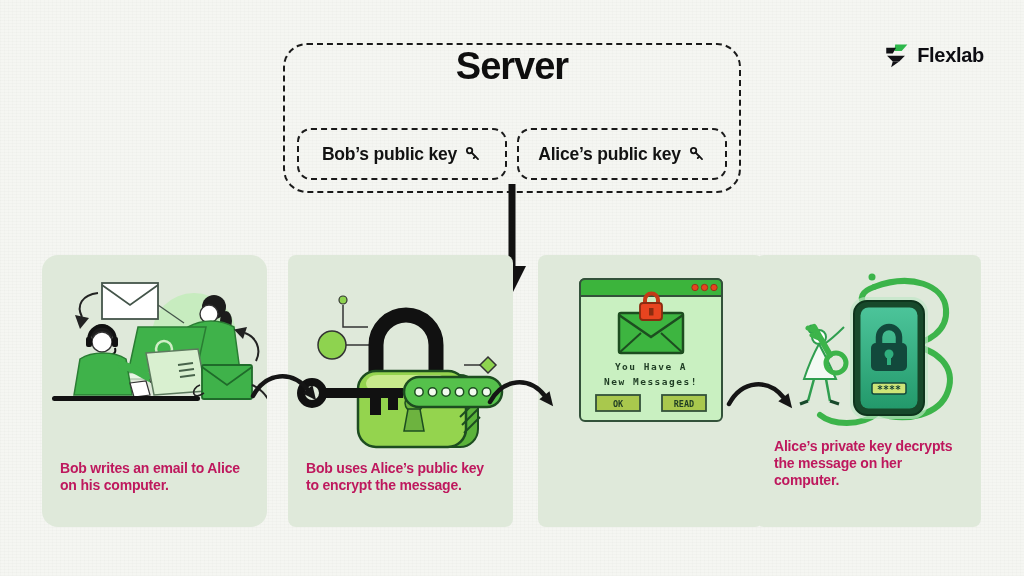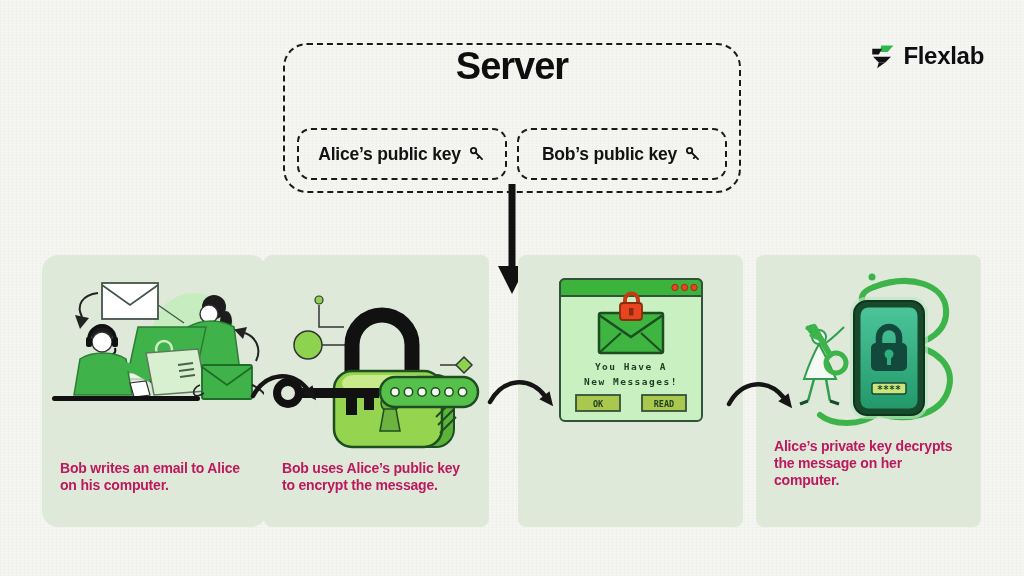--- a/index.html
+++ b/index.html
@@ -16,21 +16,21 @@
     background-image:
       repeating-linear-gradient(0deg, rgba(90,100,85,0.025) 0 1px, transparent 1px 3px),
       repeating-linear-gradient(90deg, rgba(90,100,85,0.02) 0 1px, transparent 1px 4px);
   }
   
   .logo{
     position:absolute; top:42px; right:40px;
     display:flex; align-items:center; gap:8px;
   }
   .logo-text{
-    font-size:24px; font-weight:700; color:#0d0d12; letter-spacing:-0.3px;
+    font-size:20px; font-weight:700; color:#0d0d12; letter-spacing:-0.3px;
   }
   
   .server-box{
     position:absolute; left:283px; top:43px; width:458px; height:150px;
     border:2.5px dashed #1a1a1a; border-radius:24px;
     box-sizing:border-box;
   }
   .server-title{
     text-align:center; 
     font-size:38px; font-weight:700; color:#0e0e0e; letter-spacing:-1px;
@@ -75,29 +75,29 @@
       <polygon points="5,17 27,17 20,24 12,24" fill="#111115"></polygon>
       <polygon points="12,24 20,24 10,31" fill="#111115"></polygon>
     </svg>
     <span class="logo-text">Flexlab</span>
   </div>
 
   <div class="server-box">
     <div class="server-title">Server</div>
     <div class="key-row">
       <div class="key-box">
-        <span>Alice’s public key</span>
+        <span>Bob’s public key</span>
         <svg width="18" height="18" viewBox="0 0 20 20">
           <circle cx="6.2" cy="6.2" r="3" fill="none" stroke="#141414" stroke-width="2"></circle>
           <line x1="8.6" y1="8.6" x2="15.6" y2="15.6" stroke="#141414" stroke-width="2" stroke-linecap="round"></line>
           <line x1="12.6" y1="12.6" x2="10.8" y2="14.6" stroke="#141414" stroke-width="2" stroke-linecap="round"></line>
         </svg>
       </div>
       <div class="key-box">
-        <span>Bob’s public key</span>
+        <span>Alice’s public key</span>
         <svg width="18" height="18" viewBox="0 0 20 20">
           <circle cx="6.2" cy="6.2" r="3" fill="none" stroke="#141414" stroke-width="2"></circle>
           <line x1="8.6" y1="8.6" x2="15.6" y2="15.6" stroke="#141414" stroke-width="2" stroke-linecap="round"></line>
           <line x1="12.6" y1="12.6" x2="10.8" y2="14.6" stroke="#141414" stroke-width="2" stroke-linecap="round"></line>
         </svg>
       </div>
     </div>
   </div>
 
   <svg class="down-arrow" width="30" height="112" viewBox="0 0 30 112">
@@ -145,21 +145,21 @@
       <rect x="160" y="100" width="50" height="34" rx="2" fill="#3fb24a" stroke="#1f6b2a" stroke-width="1.8"></rect>
       <polyline points="160,102 185,120 210,102" fill="none" stroke="#1f6b2a" stroke-width="1.8"></polyline>
       <path d="M214,96 C220,84 214,72 203,68" fill="none" stroke="#222" stroke-width="2"></path>
       <polygon points="192,64.5 205,62 201,74" fill="#222"></polygon>
       <path d="M162,128 C150,136 148,124 158,120" fill="none" stroke="#222" stroke-width="1.6"></path>
       <path d="M210,120 C219,124 223,129 226,134" fill="none" stroke="#222" stroke-width="2"></path>
     </svg>
     <div class="caption cap-a">Bob writes an email to Alice on his computer.</div>
   </div>
 
-  <div class="card" style="left:264px;">
+  <div class="card" style="left:288px;">
     <svg class="illus" width="225" height="185" viewBox="0 0 225 185">
 
       <polyline points="55,40 55,62 80,62" fill="none" stroke="#333" stroke-width="1.5"></polyline>
       <circle cx="55" cy="35" r="4" fill="#8ed34f" stroke="#333" stroke-width="1.2"></circle>
       <line x1="58" y1="80" x2="84" y2="80" stroke="#333" stroke-width="1.5"></line>
       <circle cx="44" cy="80" r="14" fill="#8ed34f" stroke="#333" stroke-width="1.5"></circle>
       <line x1="176" y1="100" x2="200" y2="100" stroke="#333" stroke-width="1.5"></line>
       <polygon points="200,92 208,100 200,108 192,100" fill="#8ed34f" stroke="#333" stroke-width="1.5"></polygon>
 
       <path d="M88,114 L88,80 A30,30 0 0 1 148,80 L148,114" fill="none" stroke="#111" stroke-width="15"></path>
@@ -185,21 +185,21 @@
           <circle cx="144.5" cy="127" r="4.2"></circle>
         <circle cx="158" cy="127" r="4.2"></circle>
           <circle cx="171.5" cy="127" r="4.2"></circle>
         <circle cx="185" cy="127" r="4.2"></circle>
           <circle cx="198.5" cy="127" r="4.2"></circle>
       </g>
     </svg>
     <div class="caption cap-a">Bob uses Alice’s public key to encrypt the message.</div>
   </div>
 
-  <div class="card" style="left:518px;">
+  <div class="card" style="left:538px;">
     <svg class="illus" width="225" height="185" viewBox="0 0 225 185">
 
       <rect x="42" y="14" width="142" height="142" rx="5" fill="#c9f0c1" stroke="#33523a" stroke-width="2"></rect>
       <path d="M42,31 v-12 a5,5 0 0 1 5,-5 h132 a5,5 0 0 1 5,5 v12 z" fill="#3cb43c" stroke="#33523a" stroke-width="2"></path>
       <g fill="#e8441f" stroke="#98331a" stroke-width="1">
         <circle cx="157" cy="22.5" r="3.2"></circle>
           <circle cx="166.5" cy="22.5" r="3.2"></circle>
           <circle cx="176" cy="22.5" r="3.2"></circle>
       </g>
 

